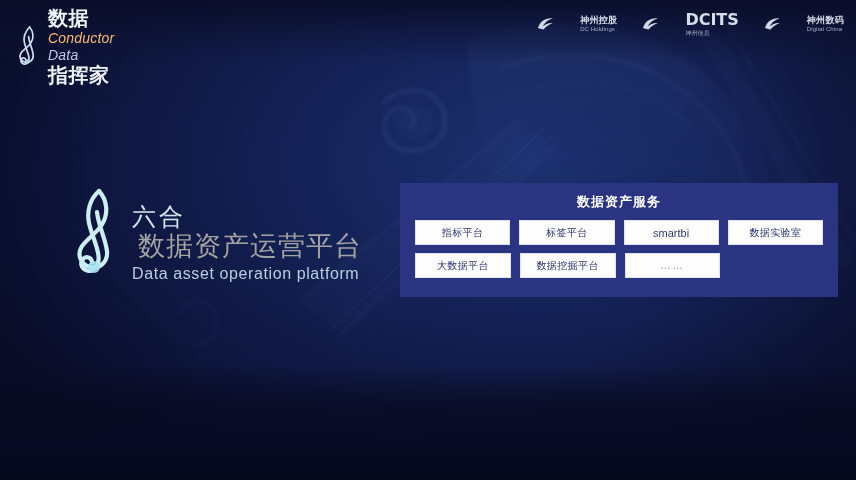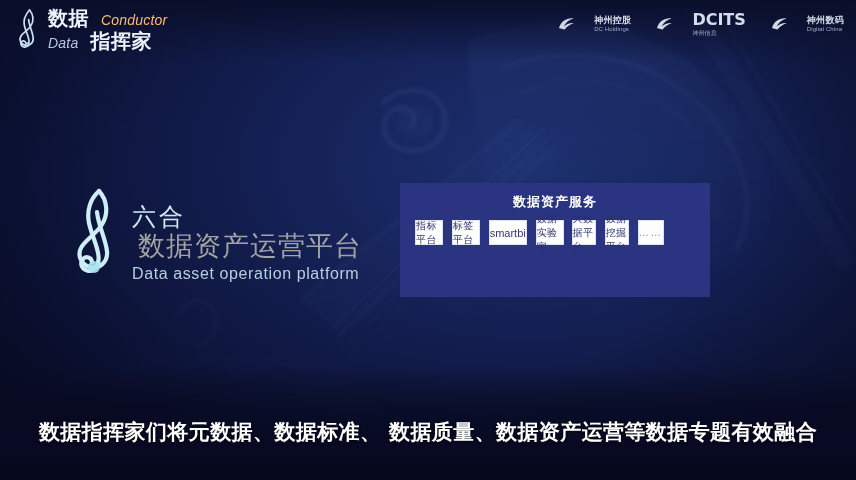--- a/index.html
+++ b/index.html
@@ -63,22 +63,23 @@
     display: flex;
     align-items: center;
     gap: 4px;
     z-index: 6;
   }
   .brand-clef { width: 30px; height: 44px; flex: 0 0 auto; }
   .brand-text { line-height: 1; padding-top: 2px; }
   .brand-row1, .brand-row2 {
     display: flex;
     align-items: baseline;
-    gap: 12px;
+    gap: 3px;
     white-space: nowrap;
+    flex-direction: column;
   }
   .brand-cn {
     font-size: 20px;
     font-weight: bold;
     color: #eef3fb;
     letter-spacing: .5px;
     font-family: "DejaVu Sans", "Liberation Sans", sans-serif;
   }
   .brand-en {
     font-size: 14px;
@@ -94,21 +95,21 @@
     right: 12px;
     top: 12px;
     display: flex;
     align-items: center;
     gap: 24px;
     z-index: 6;
   }
   .partner {
     display: flex;
     align-items: center;
-    gap: 15px;
+    gap: 22px;
     opacity: .93;
   }
   .partner-mark { width: 22px; height: 16px; flex: 0 0 auto; }
   .partner-labels { line-height: 1.05; }
   .partner-cn {
     font-size: 9px;
     font-weight: bold;
     color: #e6ecf7;
     white-space: nowrap;
     letter-spacing: .3px;
@@ -157,38 +158,38 @@
     font-size: 16px;
     color: #b7cfe0;
     letter-spacing: .6px;
   }
 
   
   .panel {
     position: absolute;
     left: 400px;
     top: 183px;
-    width: 310px;
+    width: 438px;
     height: 114px;
     background: #2a3480;
     z-index: 5;
   }
   .panel-title {
     text-align: center;
     color: #ffffff;
     font-size: 13px;
     font-weight: bold;
     letter-spacing: 1px;
     padding-top: 10px;
     font-family: "DejaVu Sans", "Liberation Sans", sans-serif;
   }
   .tile-grid {
     padding: 9px 15px 0 15px;
     display: flex;
-    flex-direction: row;
+    flex-direction: column;
     gap: 8px;
   }
   .tile-row {
     display: flex;
     gap: 9px;
   }
   .tile {
     flex: 1 1 0;
     height: 25px;
     background: #fdfdfd;
@@ -398,15 +399,14 @@
       </div>
       <div class="tile-row short">
         <div class="tile">大数据平台</div>
         <div class="tile">数据挖掘平台</div>
         <div class="tile ellipsis">……</div>
         <div class="tile-spacer"></div>
       </div>
     </div>
   </div>
 
-  <div class="caption">数据指挥家们将元数据、数据标准、 数据质量、数据资产运营等数据专题有效融合</div>
 
 </div>
 
 </body></html>

